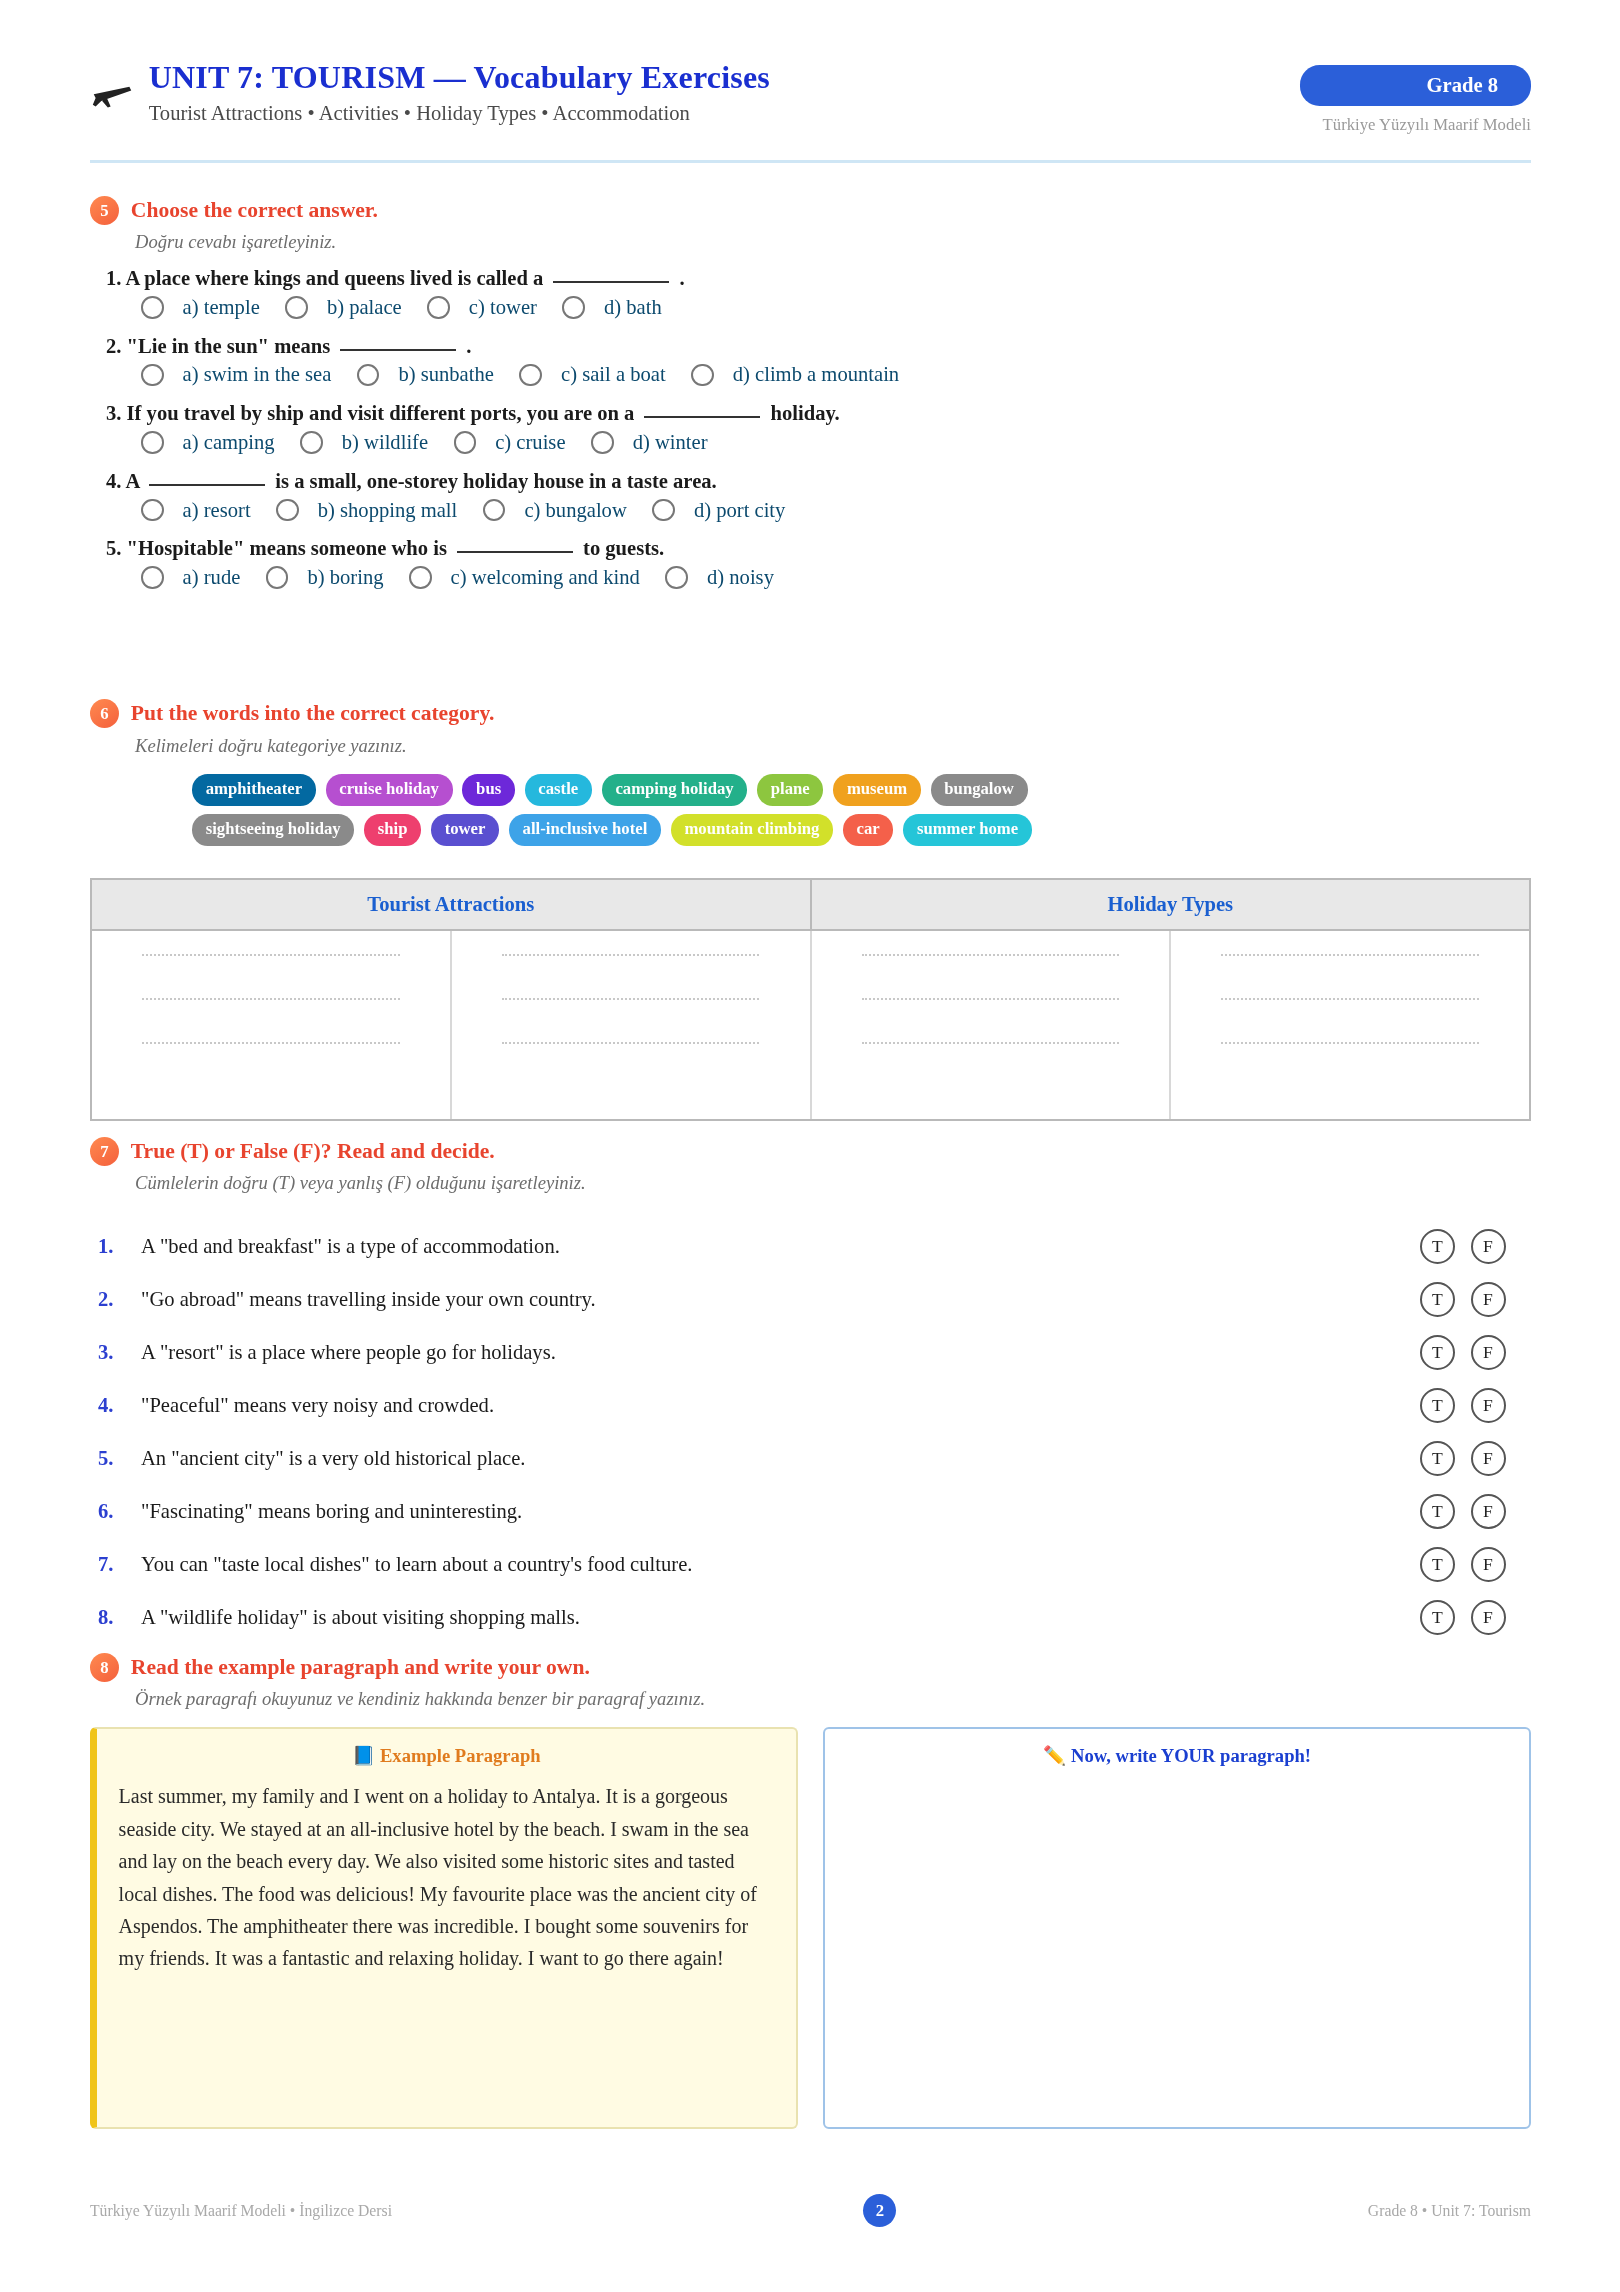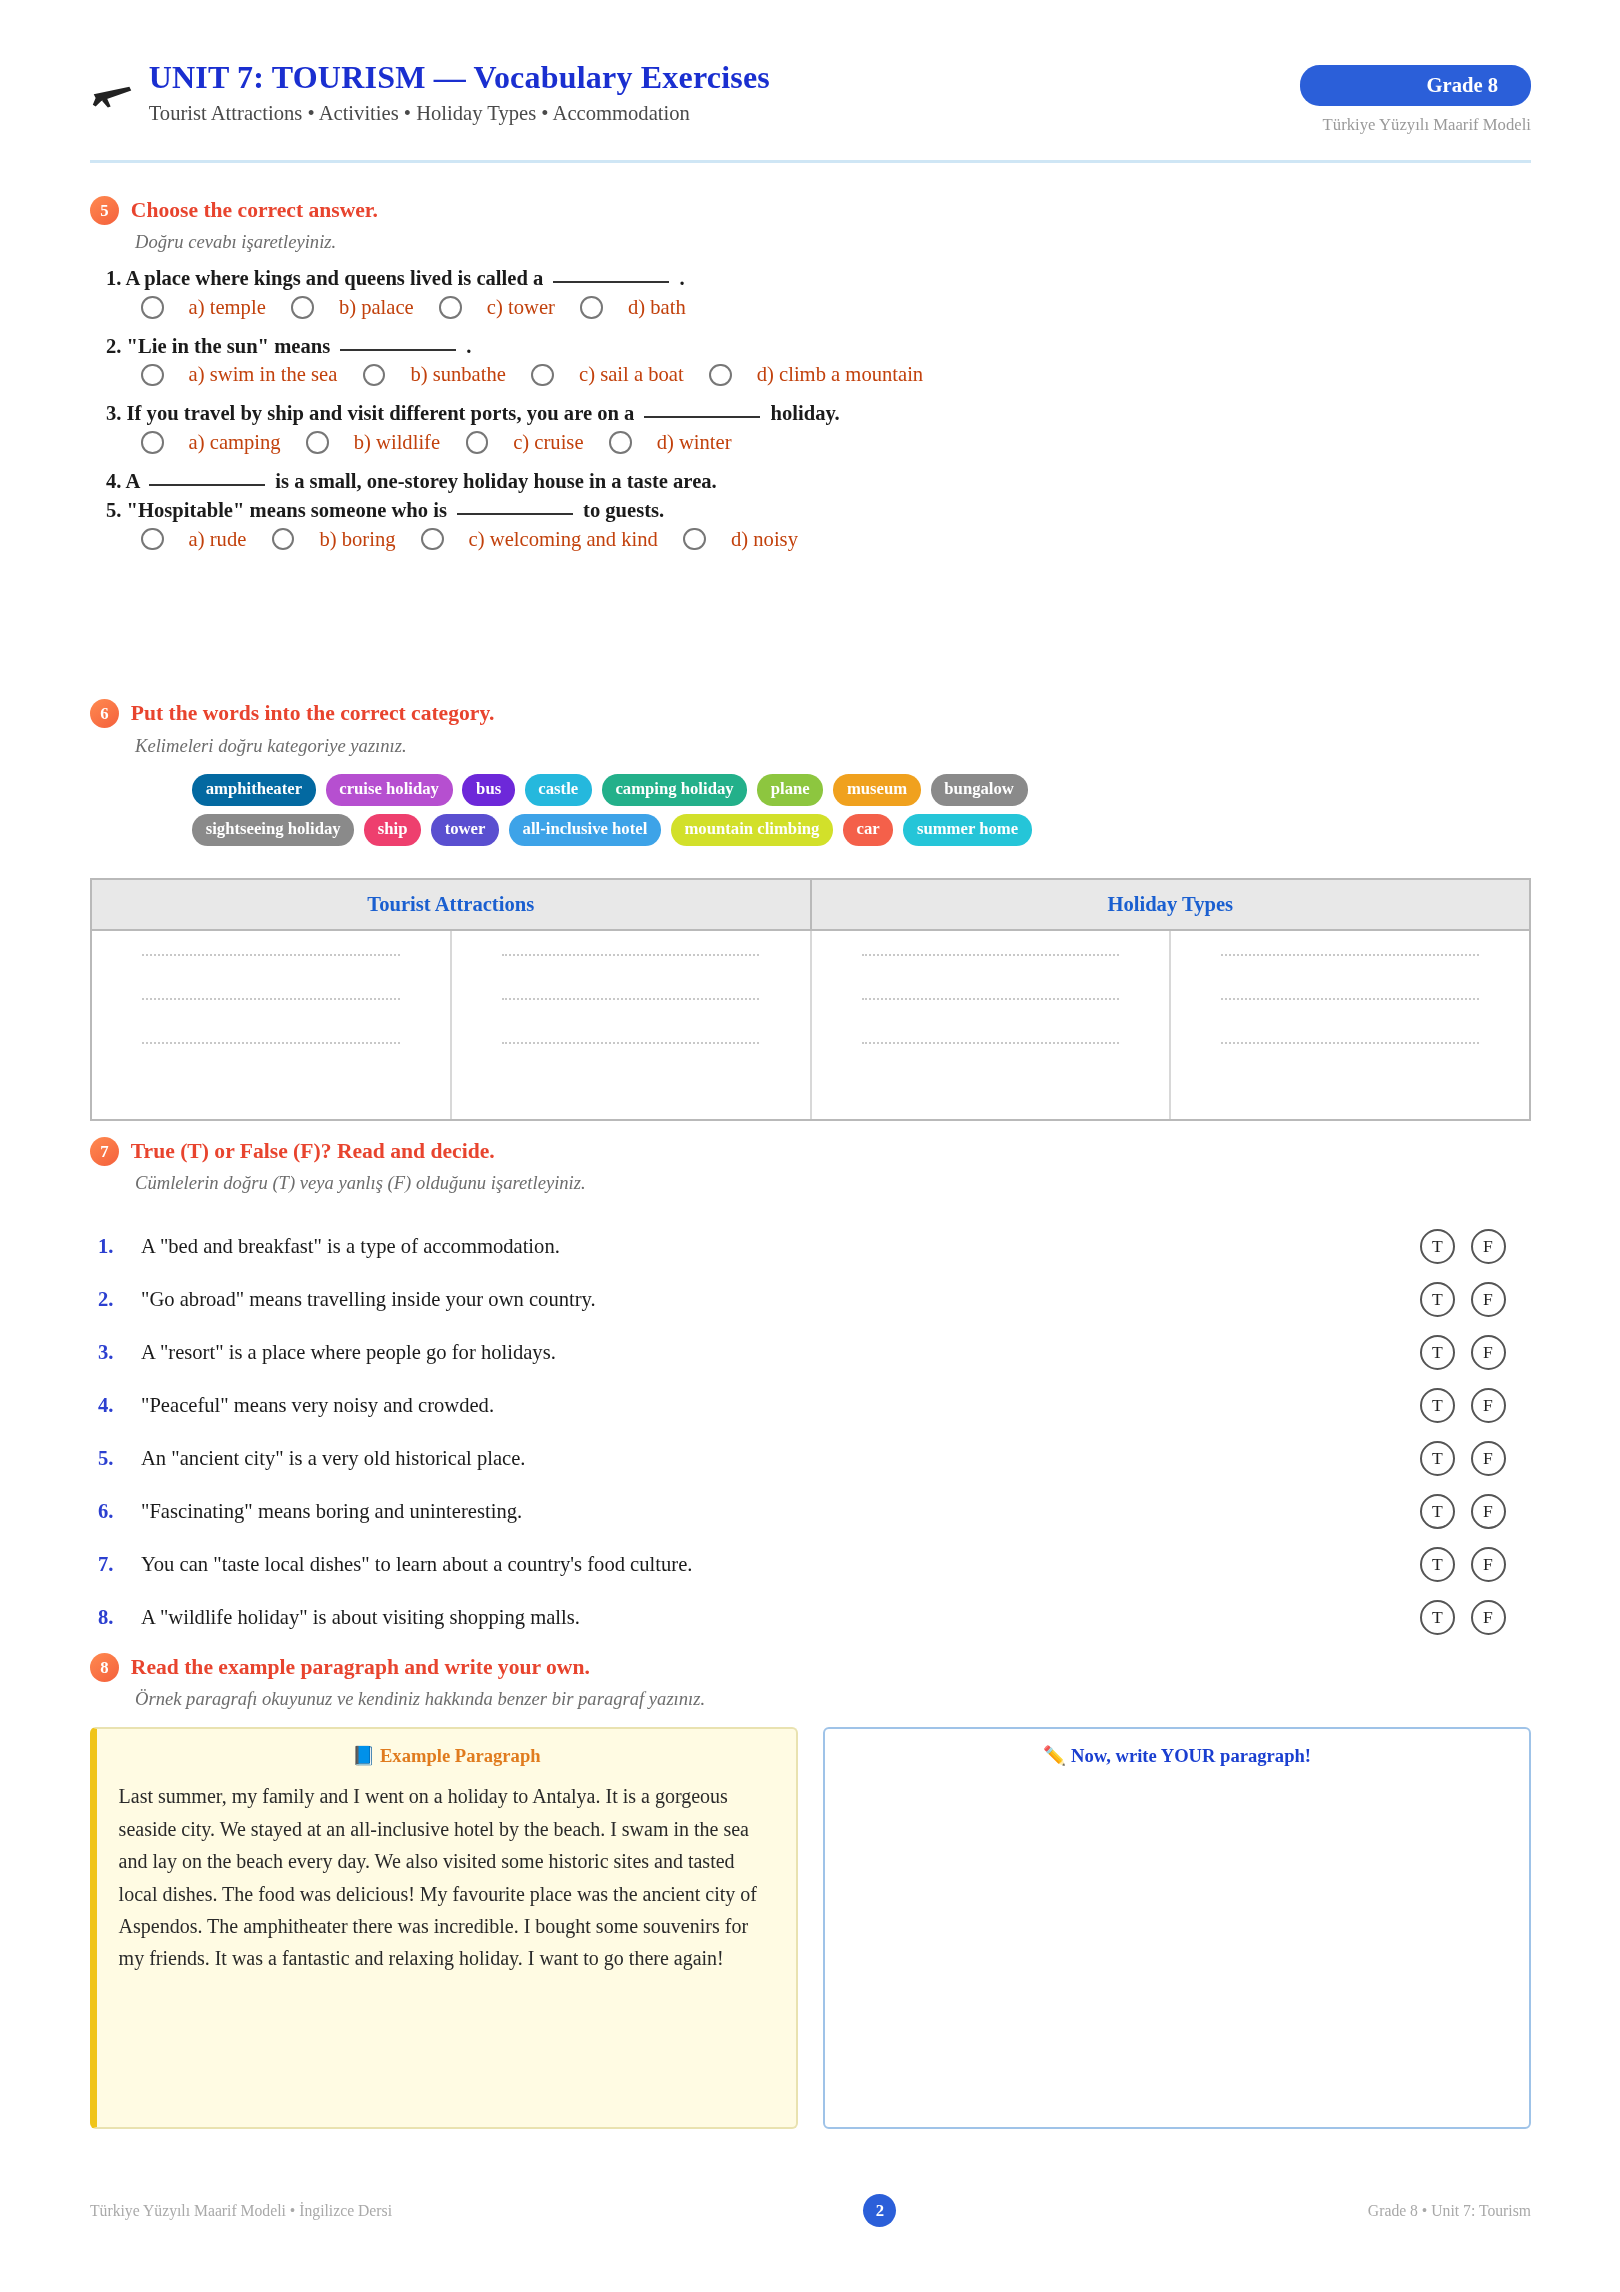--- a/index.html
+++ b/index.html
@@ -137,23 +137,23 @@
   }
   .mc-opts {
     display: flex;
     gap: 25.5px;
     padding-left: 35px;
     margin-bottom: 15.7px;
   }
   .mc-opt {
     display: flex;
     align-items: center;
-    gap: 25px;
+    gap: 19px;
     font-size: 20.6px;
-    color: #c2410c;
+    color: #0c4a6e;
     white-space: nowrap;
     justify-content: flex-end;
   }
   .radio {
     width: 18.6px; height: 18.6px;
     border: 2px solid #777;
     border-radius: 50%;
     flex: 0 0 auto;
     background: #fff;
   }
@@ -393,20 +393,38 @@
         <div class="mc-opt">
           <span class="radio"></span>
           <span>c) cruise</span>
         </div>
         <div class="mc-opt">
           <span class="radio"></span>
           <span>d) winter</span>
         </div>
       </div>
       <div class="mc-q"><span>4. </span><span>A </span><span class="blank"></span><span> is a small, one-storey holiday house in a taste area.</span></div>
+      <div class="mc-opts">
+        <div class="mc-opt">
+          <span class="radio"></span>
+          <span>a) resort</span>
+        </div>
+        <div class="mc-opt">
+          <span class="radio"></span>
+          <span>b) shopping mall</span>
+        </div>
+        <div class="mc-opt">
+          <span class="radio"></span>
+          <span>c) bungalow</span>
+        </div>
+        <div class="mc-opt">
+          <span class="radio"></span>
+          <span>d) port city</span>
+        </div>
+      </div>
       <div class="mc-q"><span>5. </span><span>"Hospitable" means someone who is </span><span class="blank"></span><span> to guests.</span></div>
       <div class="mc-opts">
         <div class="mc-opt">
           <span class="radio"></span>
           <span>a) rude</span>
         </div>
         <div class="mc-opt">
           <span class="radio"></span>
           <span>b) boring</span>
         </div>

